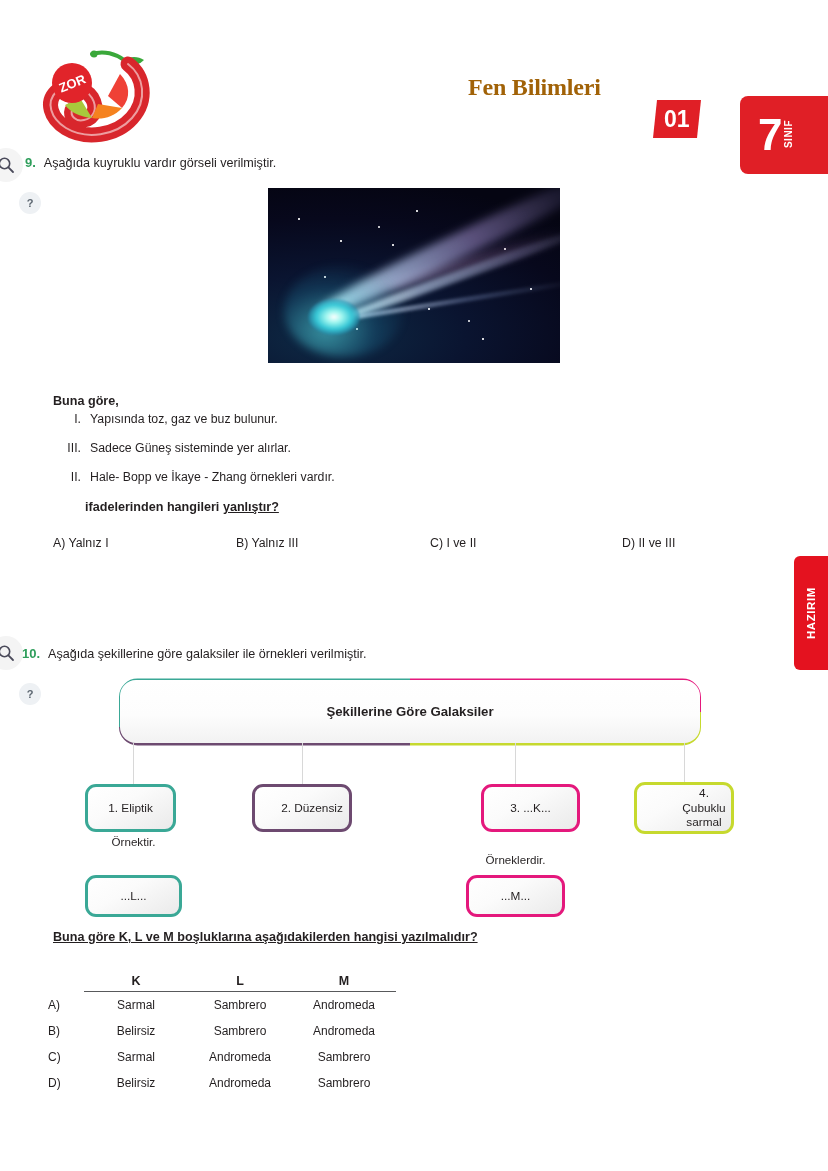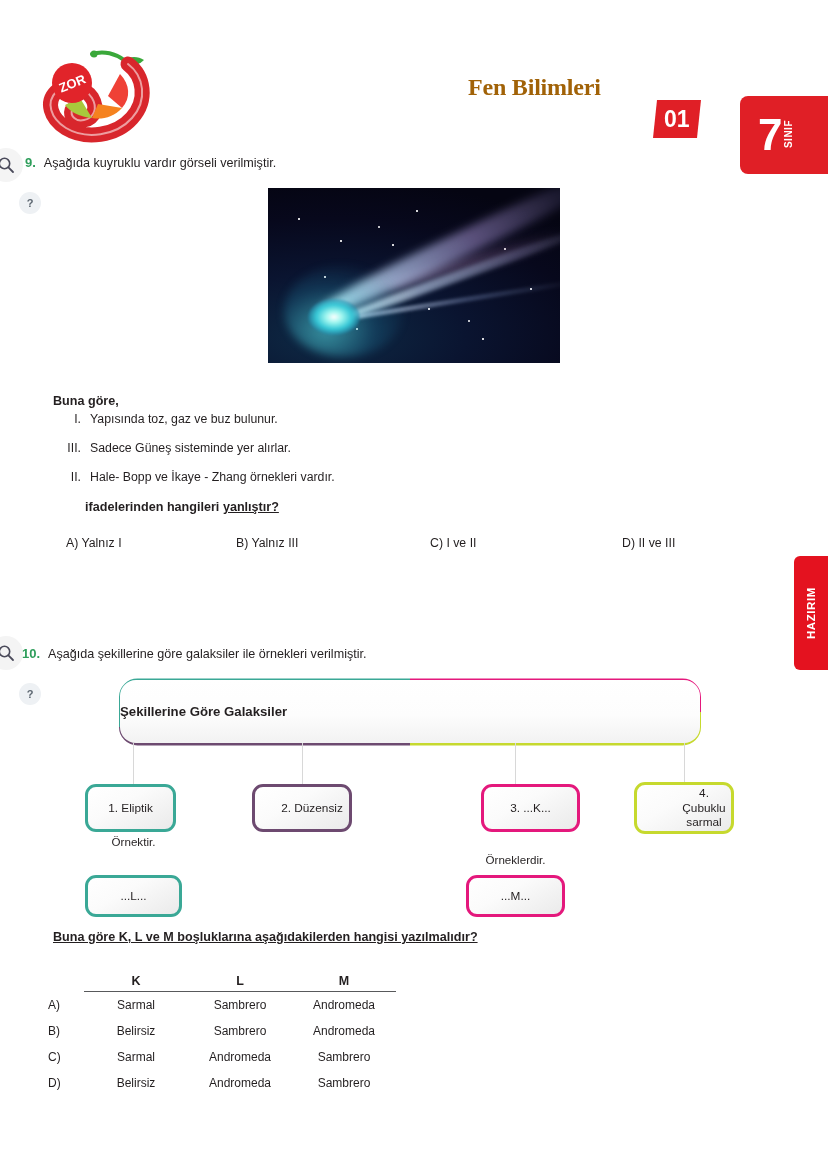--- a/index.html
+++ b/index.html
@@ -167,21 +167,21 @@
   .opt-row-9 { position: absolute; left: 53px; top: 536px; width: 700px; }
   .opt-9 { position: absolute; font-size: 12.3px; }
 
   
   .diagram { position: absolute; left: 0; top: 675px; width: 828px; height: 245px; }
 
   .hdr-box {
     position: absolute; left: 120px; top: 5px; width: 580px; height: 63px;
     border-radius: 16px;
     background: linear-gradient(180deg, #ffffff 0%, #fdfdfd 55%, #f2f2f2 100%);
-    display: flex; align-items: center; 
+    display: flex; align-items: center; justify-content: center;
   }
   .hdr-box-title { font-size: 13.2px; font-weight: bold; color: #231f20; }
 
   .child-box {
     position: absolute; border-radius: 11px; border-width: 3px; border-style: solid;
     background: linear-gradient(150deg, #ffffff 0%, #fbfbfb 40%, #eaeaea 100%);
     display: flex; align-items: center; justify-content: center; text-align: center;
     font-size: 11.8px; color: #231f20; line-height: 1.25;
   }
   .connector { position: absolute; background: #d8d8d8; width: 1px; }
@@ -293,21 +293,21 @@
     <span class="roman-lbl">II.</span>
     <span>Hale- Bopp ve İkaye - Zhang örnekleri vardır.</span>
   </div>
 </div>
 
 <div class="ifade">
   <span>ifadelerinden hangileri </span><u>yanlıştır?</u>
 </div>
 
 <div class="opt-row-9">
-  <div class="opt-9" style="left:0px;margin-left:13px;">A) Yalnız I</div>
+  <div class="opt-9" style="left:0px;">A) Yalnız I</div>
   <div class="opt-9" style="left:183px;">B) Yalnız III</div>
   <div class="opt-9" style="left:377px;">C) I ve II</div>
   <div class="opt-9" style="left:569px;">D) II ve III</div>
 </div>
 
 <div class="margin-search" style="top:636px;">
   <svg width="18" height="18" viewBox="0 0 18 18">
     <circle cx="7.5" cy="7.5" r="5.2" fill="none" stroke="#4a4a5a" stroke-width="1.6"></circle>
     <line x1="11.4" y1="11.4" x2="16" y2="16" stroke="#4a4a5a" stroke-width="1.8" stroke-linecap="round"></line>
   </svg>

